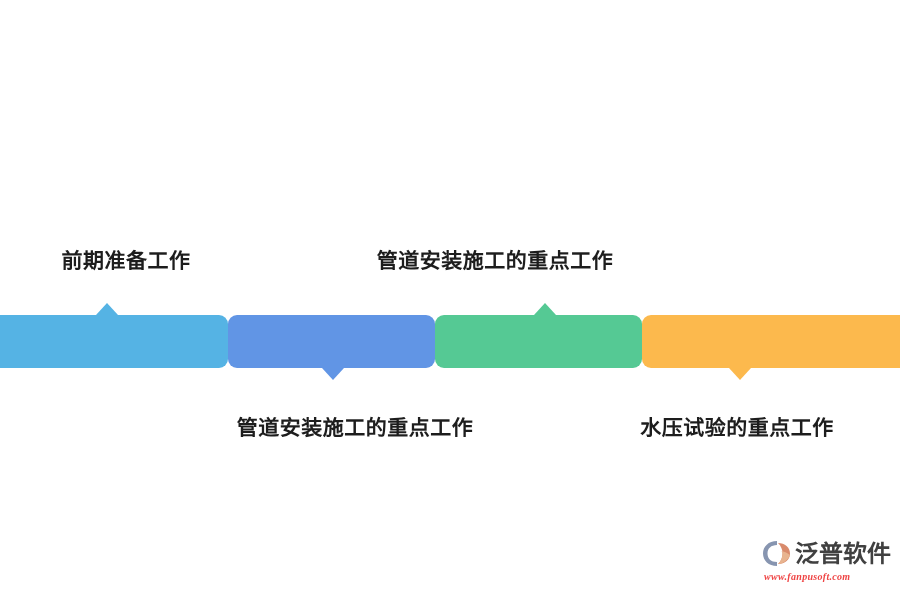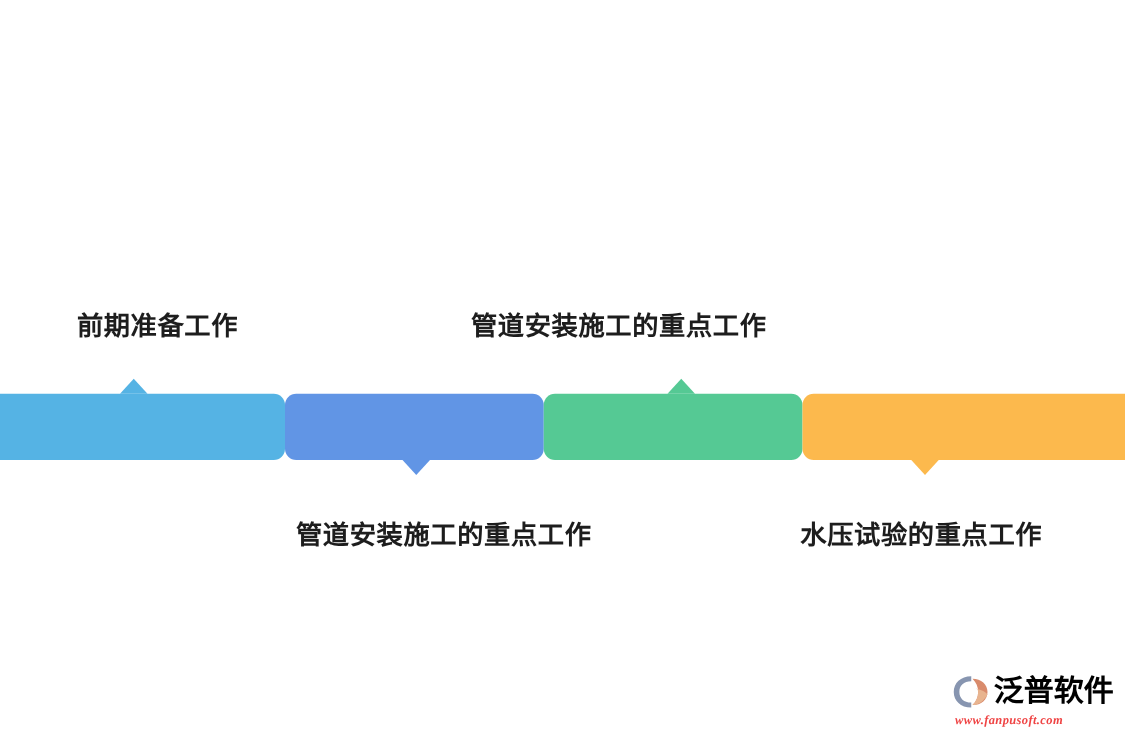--- a/index.html
+++ b/index.html
@@ -92,21 +92,21 @@
   }
   .logo-mark {
     width: 30px;
     height: 27px;
     margin-right: 3px;
     flex: none;
   }
   .logo-name {
     font-size: 24px;
     font-weight: bold;
-    color: #000000;
+    color: #404040;
     letter-spacing: 0px;
     line-height: 27px;
     font-family: "Liberation Sans", "DejaVu Sans", sans-serif;
   }
   .logo-url {
     font-size: 10px;
     font-weight: bold;
     color: #ef4444;
     letter-spacing: 0.3px;
     line-height: 16px;

